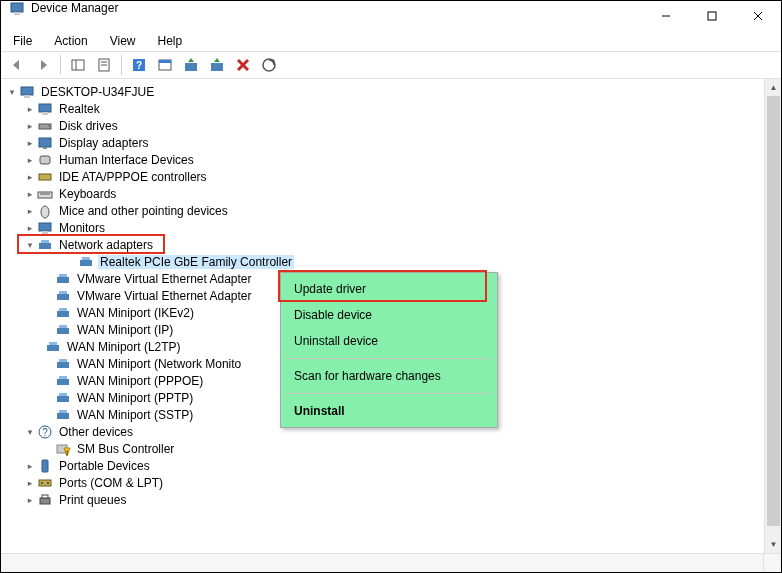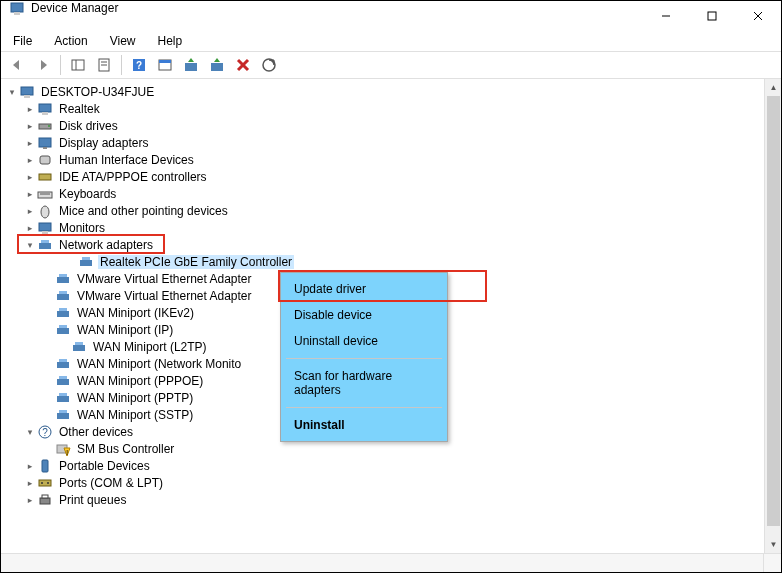--- a/index.html
+++ b/index.html
@@ -108,22 +108,22 @@
   .statusbar {
     height: 20px;
     border-top: 1px solid #e0e0e0;
     background: #f6f6f6;
     display: flex;
   }
   .statusbar .cell { flex:1; border-right: 1px solid #e0e0e0; }
   .context-menu {
     position: absolute;
     left: 279px; top: 271px;
-    width: 168px;
-    background: #7dd3fc;
+    width: 218px;
+    background: #86efac;
     border: 1px solid #a7a7a7;
     box-shadow: 2px 2px 4px rgba(0,0,0,0.25);
     padding: 3px;
     z-index: 100;
   }
   .context-menu .citem {
     padding: 6px 10px;
     font-size: 12px;
   }
   .context-menu .csep {
@@ -379,21 +379,21 @@
         </div>
         <div class="node" style="padding-left: 54px;">
           <span class="nicon">
             <svg width="16" height="16">
               <rect x="2" y="6" width="12" height="6" fill="#4d82b8"></rect>
               <rect x="4" y="3" width="8" height="3" fill="#87b8e8"></rect>
             </svg>
           </span>
           <span class="nlabel">WAN Miniport (IP)</span>
         </div>
-        <div class="node" style="padding-left: 70px;">
+        <div class="node" style="padding-left: 44px;">
           <span class="nicon">
             <svg width="16" height="16">
               <rect x="2" y="6" width="12" height="6" fill="#4d82b8"></rect>
               <rect x="4" y="3" width="8" height="3" fill="#87b8e8"></rect>
             </svg>
           </span>
           <span class="nlabel">WAN Miniport (L2TP)</span>
         </div>
         <div class="node" style="padding-left: 54px;">
           <span class="nicon">
@@ -501,16 +501,16 @@
   <div class="cell"></div>
   <div class="cell" style="flex:0 0 17px; border-right:none"></div>
 </div>
 
 <div class="context-menu">
   <div class="highlight-red" style="left:-3px; top:-3px; width:209px; height:32px"></div>
   <div class="citem">Update driver</div>
   <div class="citem">Disable device</div>
   <div class="citem">Uninstall device</div>
   <div class="csep"></div>
-  <div class="citem">Scan for hardware adapters</div>
+  <div class="citem">Scan for hardware changes</div>
   <div class="csep"></div>
   <div class="citem bold">Uninstall</div>
 </div>
 
 </body></html>

